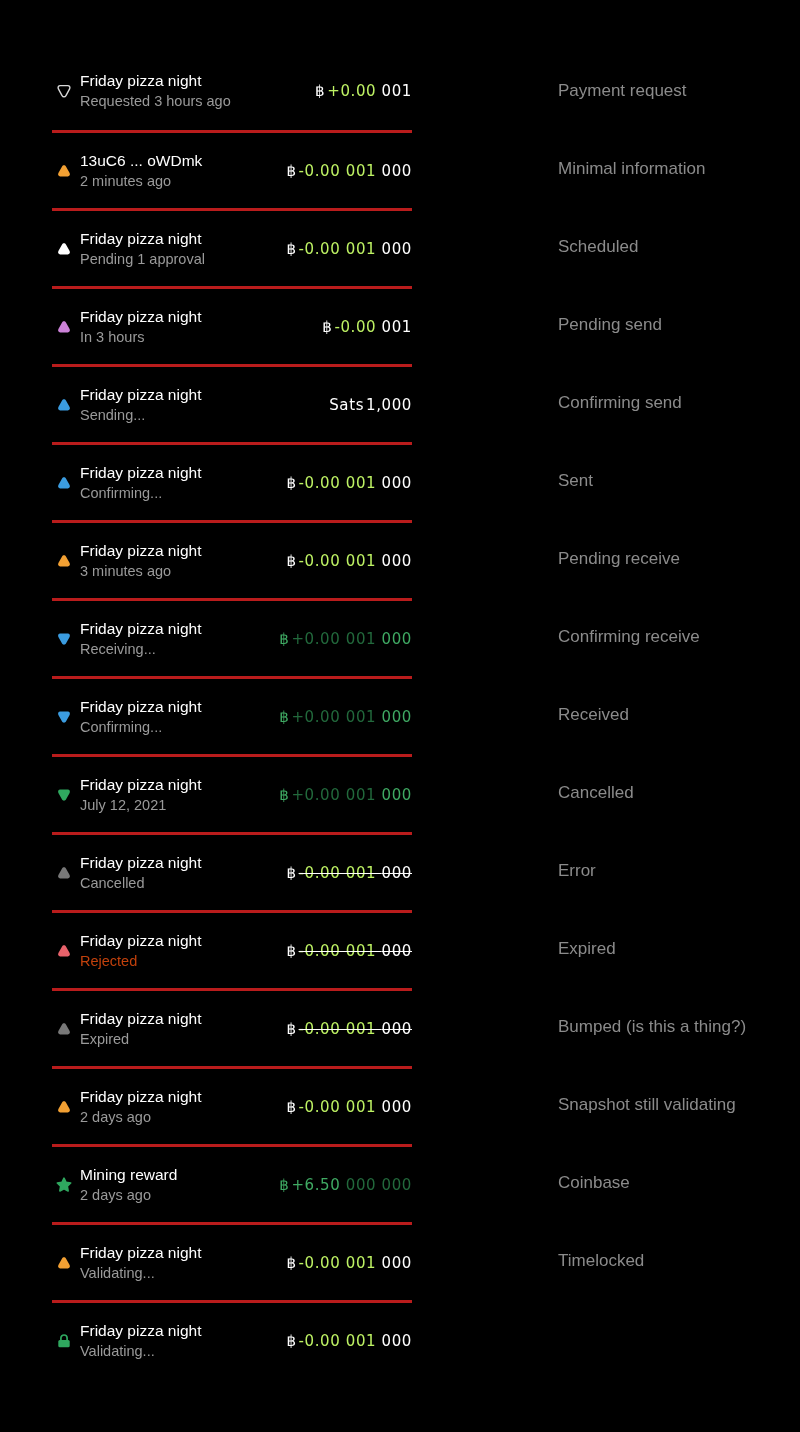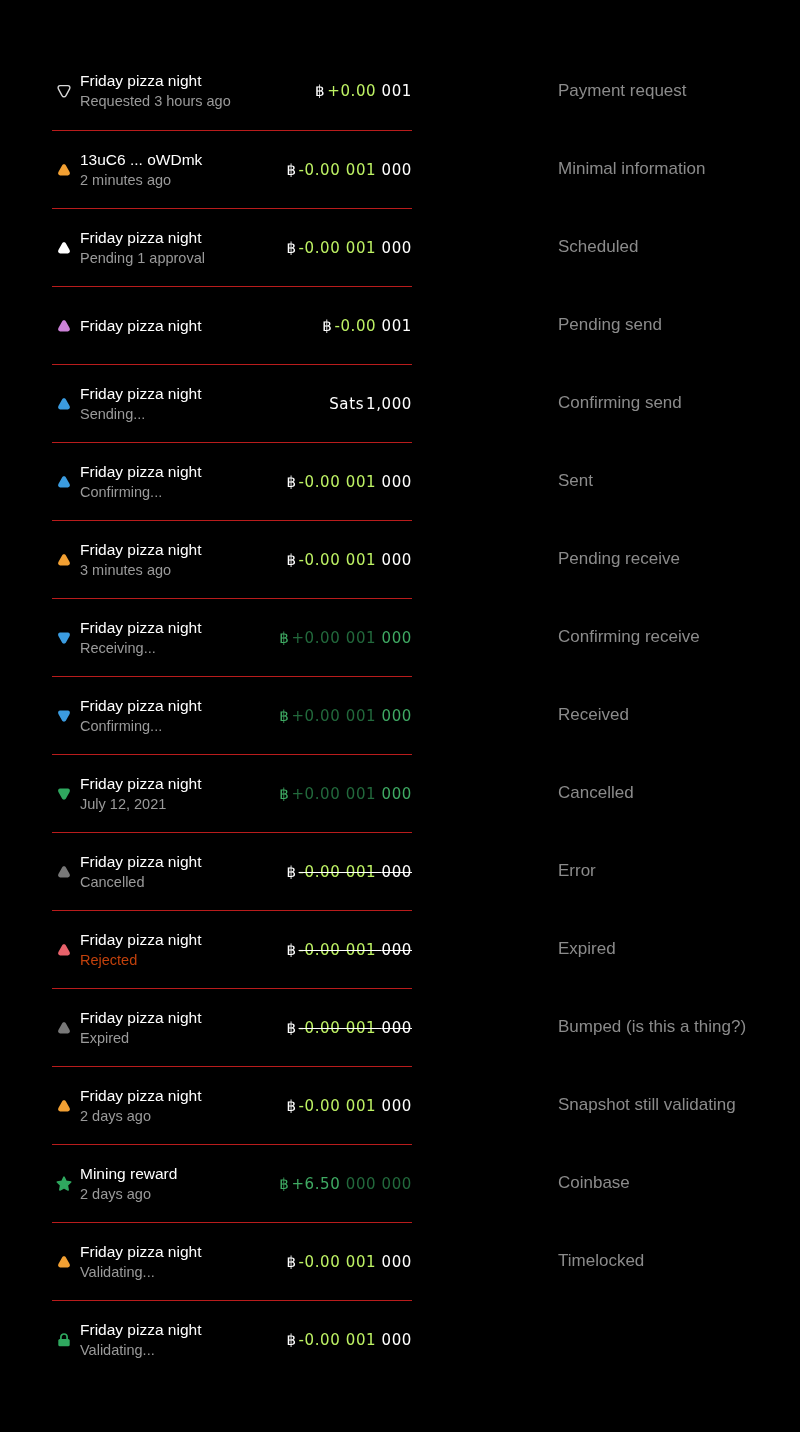--- a/index.html
+++ b/index.html
@@ -29,21 +29,21 @@
     width: 360px;
   }
   .tx-row {
     position: relative;
     height: 78px;
     display: flex;
     align-items: center;
     box-sizing: border-box;
   }
   .tx-row + .tx-row {
-    border-top: 1px solid #b91c1c;
+    border-top: 3px solid #b91c1c;
   }
 
   .tx-icon {
     width: 24px;
     min-width: 24px;
     height: 24px;
     margin-left: 0px;
     margin-right: 4px;
     display: flex;
     align-items: center;
@@ -158,20 +158,21 @@
         <div class="tx-amount debit"><span class="sym">฿</span><span class="num"><span class="dim">-0.00 001 </span><span>000</span></span></div>
       </div>
       <div class="tx-row">
         <div class="tx-icon">
           <svg width="20" height="20" viewBox="0 0 20 20">
             <path d="M10 4.2 C10.85 4.2 11.55 4.7 11.95 5.4 L15.6 12.1 C16.45 13.65 15.5 15.4 13.8 15.4 L6.2 15.4 C4.5 15.4 3.55 13.65 4.4 12.1 L8.05 5.4 C8.45 4.7 9.15 4.2 10 4.2 Z" fill="#cc82d8"></path>
           </svg>
         </div>
         <div class="tx-main">
           <div class="tx-title">Friday pizza night</div>
+          <div class="tx-sub">In 3 hours</div>
         </div>
         <div class="tx-amount debit"><span class="sym">฿</span><span class="num"><span class="dim">-0.00 </span><span>001</span></span></div>
       </div>
       <div class="tx-row">
         <div class="tx-icon">
           <svg width="20" height="20" viewBox="0 0 20 20">
             <path d="M10 4.2 C10.85 4.2 11.55 4.7 11.95 5.4 L15.6 12.1 C16.45 13.65 15.5 15.4 13.8 15.4 L6.2 15.4 C4.5 15.4 3.55 13.65 4.4 12.1 L8.05 5.4 C8.45 4.7 9.15 4.2 10 4.2 Z" fill="#3b9ce0"></path>
           </svg>
         </div>
         <div class="tx-main">

